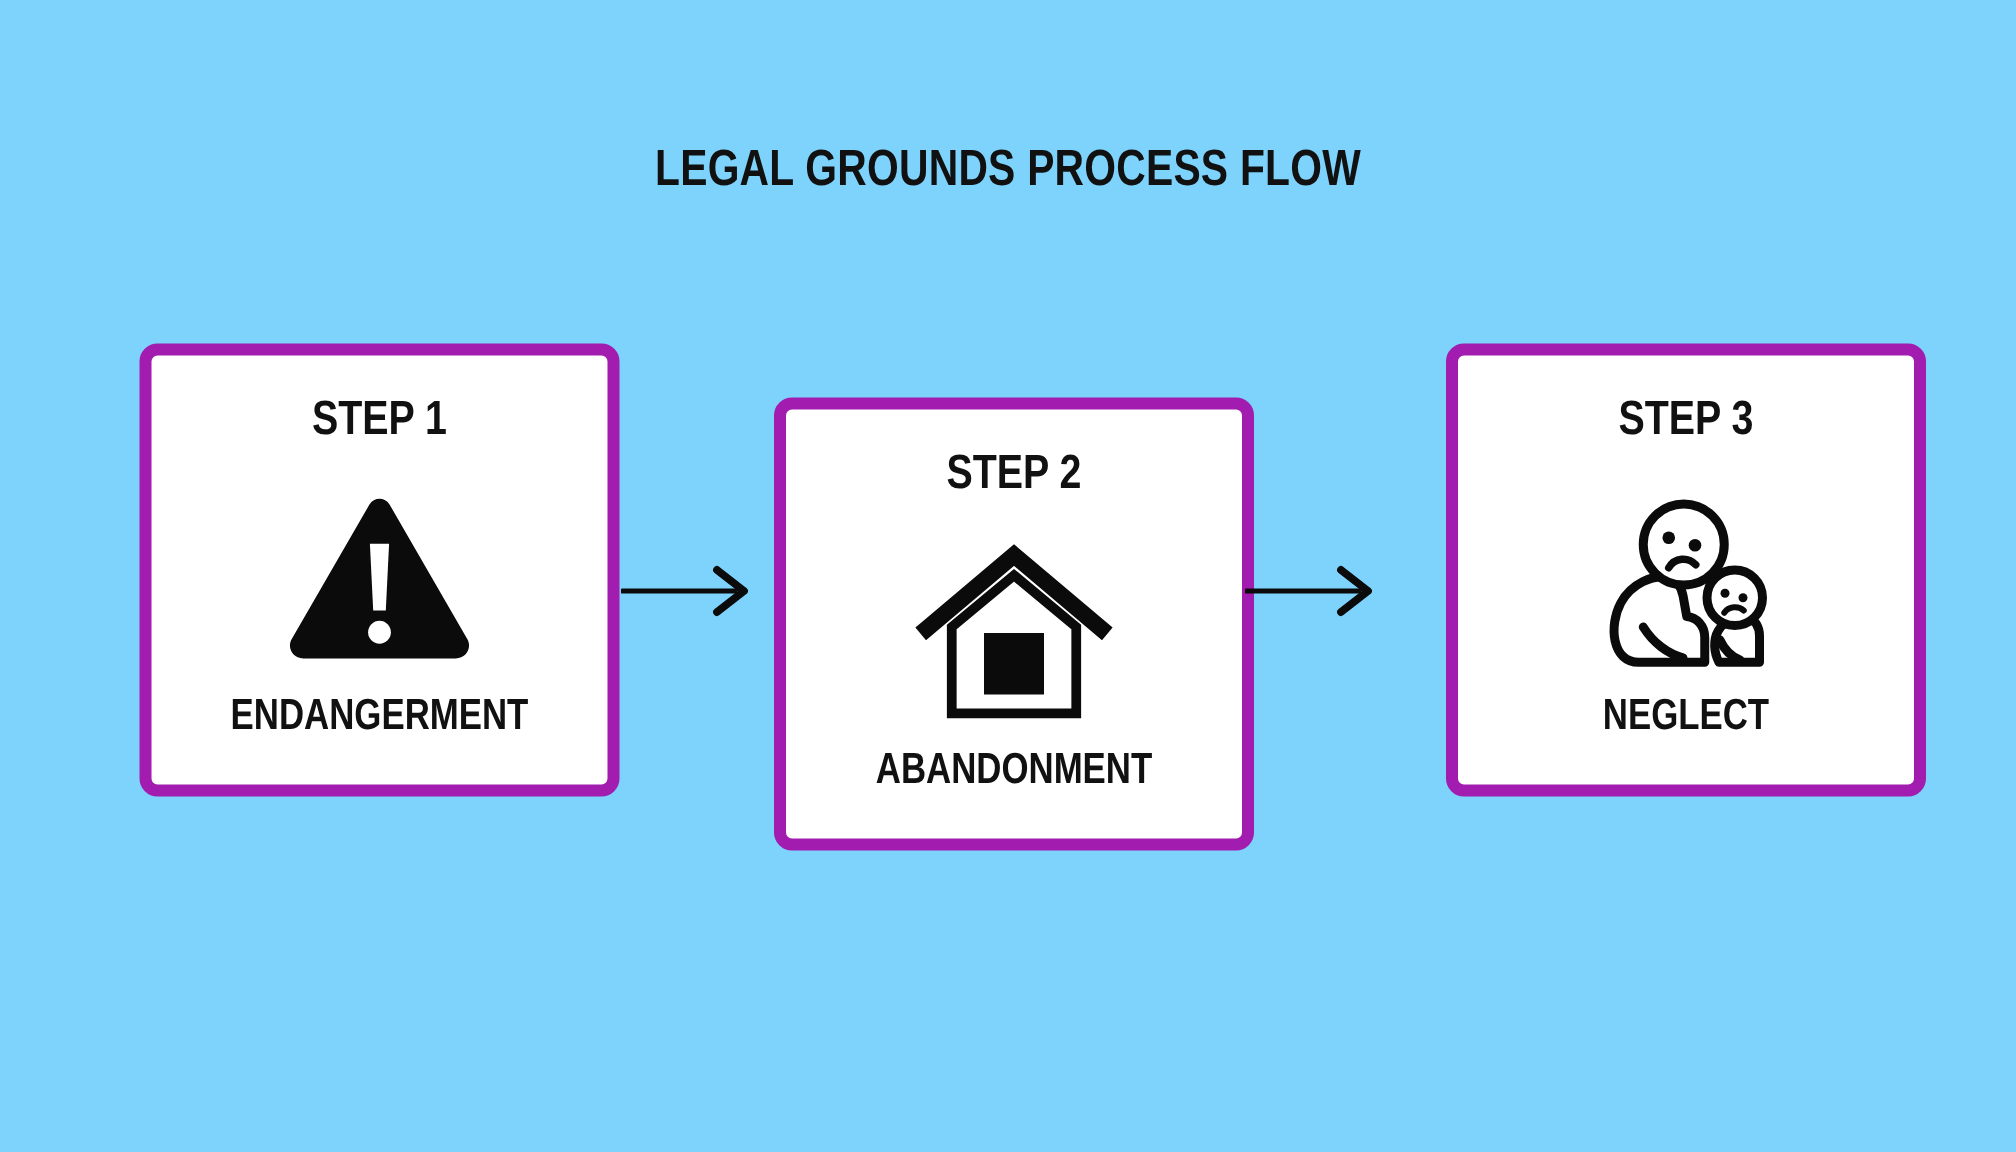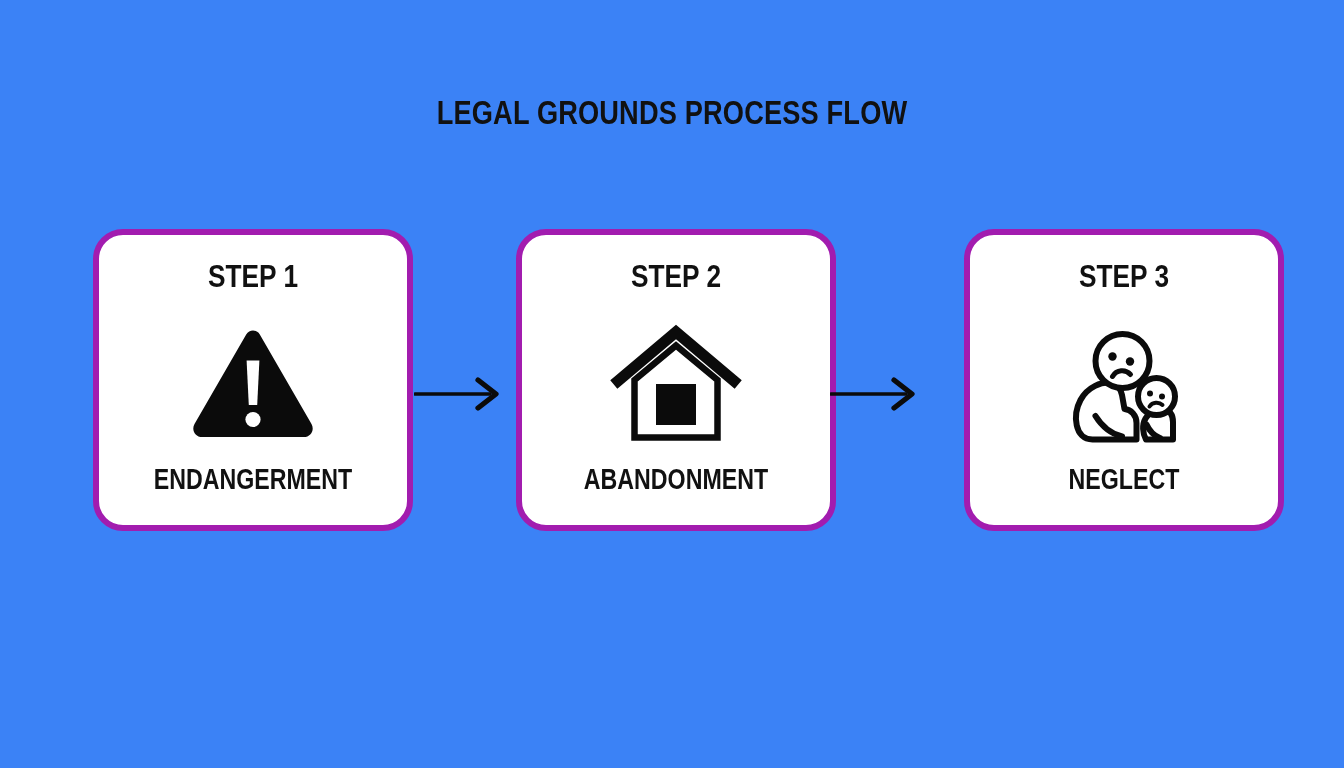--- a/index.html
+++ b/index.html
@@ -11,21 +11,21 @@
     width: 1344px;
     height: 768px;
     background: #fdfefd;
     font-family: "Liberation Sans", sans-serif;
     overflow: hidden;
   }
   .canvas {
     position: relative;
     width: 1344px;
     height: 768px;
-    background: #3b82f6;
+    background: #7dd3fc;
   }
   .title {
     position: absolute;
     left: 0;
     top: 93px;
     width: 1344px;
     text-align: center;
     font-family: "Liberation Sans", sans-serif;
     font-weight: 700;
     font-size: 34px;
@@ -41,26 +41,26 @@
     top: 229px;
     width: 1344px;
     height: 303px;
   }
   .card {
     position: absolute;
     top: 0;
     width: 320px;
     height: 302px;
     box-sizing: border-box;
-    border: 6px solid #a21caf;
-    border-radius: 30px;
+    border: 8px solid #a21caf;
+    border-radius: 12px;
     background: #ffffff;
   }
   #card-1 { left: 93px; }
-  #card-2 { left: 516px; }
+  #card-2 { left: 516px; margin-top: 36px; }
   #card-3 { left: 964px; }
 
   .card-step {
     position: absolute;
     left: 0;
     top: 23px;
     width: 100%;
     text-align: center;
     font-weight: 700;
     font-size: 32px;

